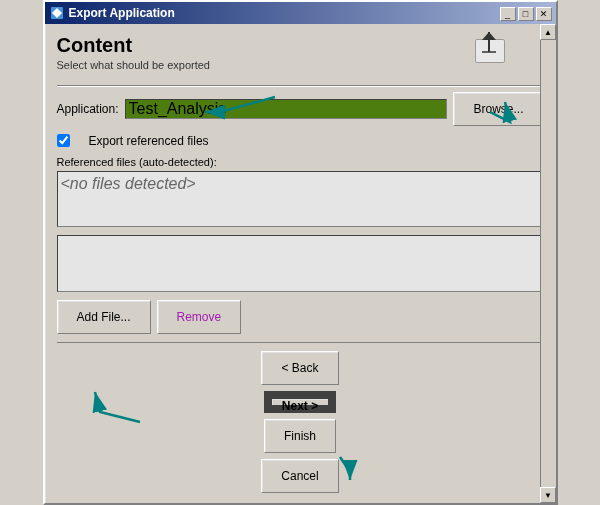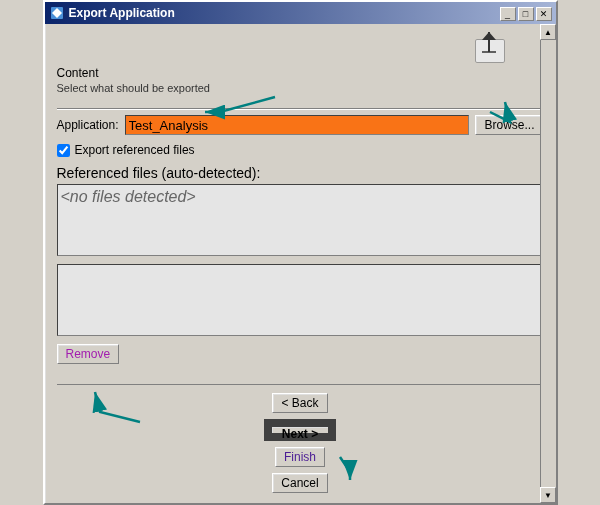--- a/index.html
+++ b/index.html
@@ -71,24 +71,23 @@
     }
 
     .content-area {
       padding: 10px 12px;
       height: calc(100% - 22px);
       display: flex;
       flex-direction: column;
     }
 
     .section-title {
-      font-size: 12px;
-      font-weight: normal;
+      font-size: 20px;
+      font-weight: bold;
       margin-bottom: 2px;
-      margin-top: 32px;
     }
 
     .section-subtitle {
       font-size: 11px;
       color: #333;
       margin-bottom: 8px;
     }
 
     .divider {
       height: 1px;
@@ -105,56 +104,56 @@
     }
 
     .field-label {
       font-size: 12px;
       white-space: nowrap;
     }
 
     .field-input {
       flex: 1;
       height: 20px;
-      background: #f97316;
+      background: #4d7c0f;
       border: 1px solid #808080;
       border-top-color: #404040;
       border-left-color: #404040;
       padding: 0 3px;
-      font-size: 13px;
+      font-size: 16px;
       font-family: inherit;
     }
 
     .btn {
-      height: 20px;
+      height: 34px;
       background: #d4d0c8;
       border: 1px solid #ffffff;
       border-right-color: #808080;
       border-bottom-color: #808080;
       box-shadow: inset 1px 1px 0 #dfdfdf;
-      padding: 0 8px;
+      padding: 0 19px;
       font-size: 12px;
       cursor: pointer;
       white-space: nowrap;
       font-family: inherit;
     }
 
     .checkbox-row {
       display: flex;
       align-items: center;
-      gap: 5px;
+      gap: 19px;
       margin-bottom: 8px;
     }
 
     .checkbox-label {
       font-size: 12px;
     }
 
     .list-label {
-      font-size: 14px;
+      font-size: 11px;
       margin-bottom: 3px;
     }
 
     .list-box {
       background: #e5e5e5;
       border: 1px solid #808080;
       border-top-color: #404040;
       border-left-color: #404040;
       padding: 3px;
       font-size: 16px;
@@ -296,27 +295,28 @@
 
     <div class="list-label">Referenced files (auto-detected):</div>
     <div class="list-box list-box-1">
       <span>&lt;no files detected&gt;</span>
     </div>
 
 
     <div class="list-box list-box-2"></div>
 
     <div class="bottom-buttons-row">
+      <button class="btn">Add File...</button>
       <button class="btn" style="color:#a21caf;">Remove</button>
     </div>
 
     <div class="footer">
       <button class="btn">&lt; Back</button>
       <button class="btn btn-default">Next &gt;</button>
-      <button class="btn" style="color:#4c1d95;">Finish</button>
+      <button class="btn" style="color:#000000;">Finish</button>
       <button class="btn">Cancel</button>
     </div>
 
   </div>
 
   <div class="scrollbar-right">
     <div class="scroll-arrow">▲</div>
     <div style="flex:1;"></div>
     <div class="scroll-arrow">▼</div>
   </div>

